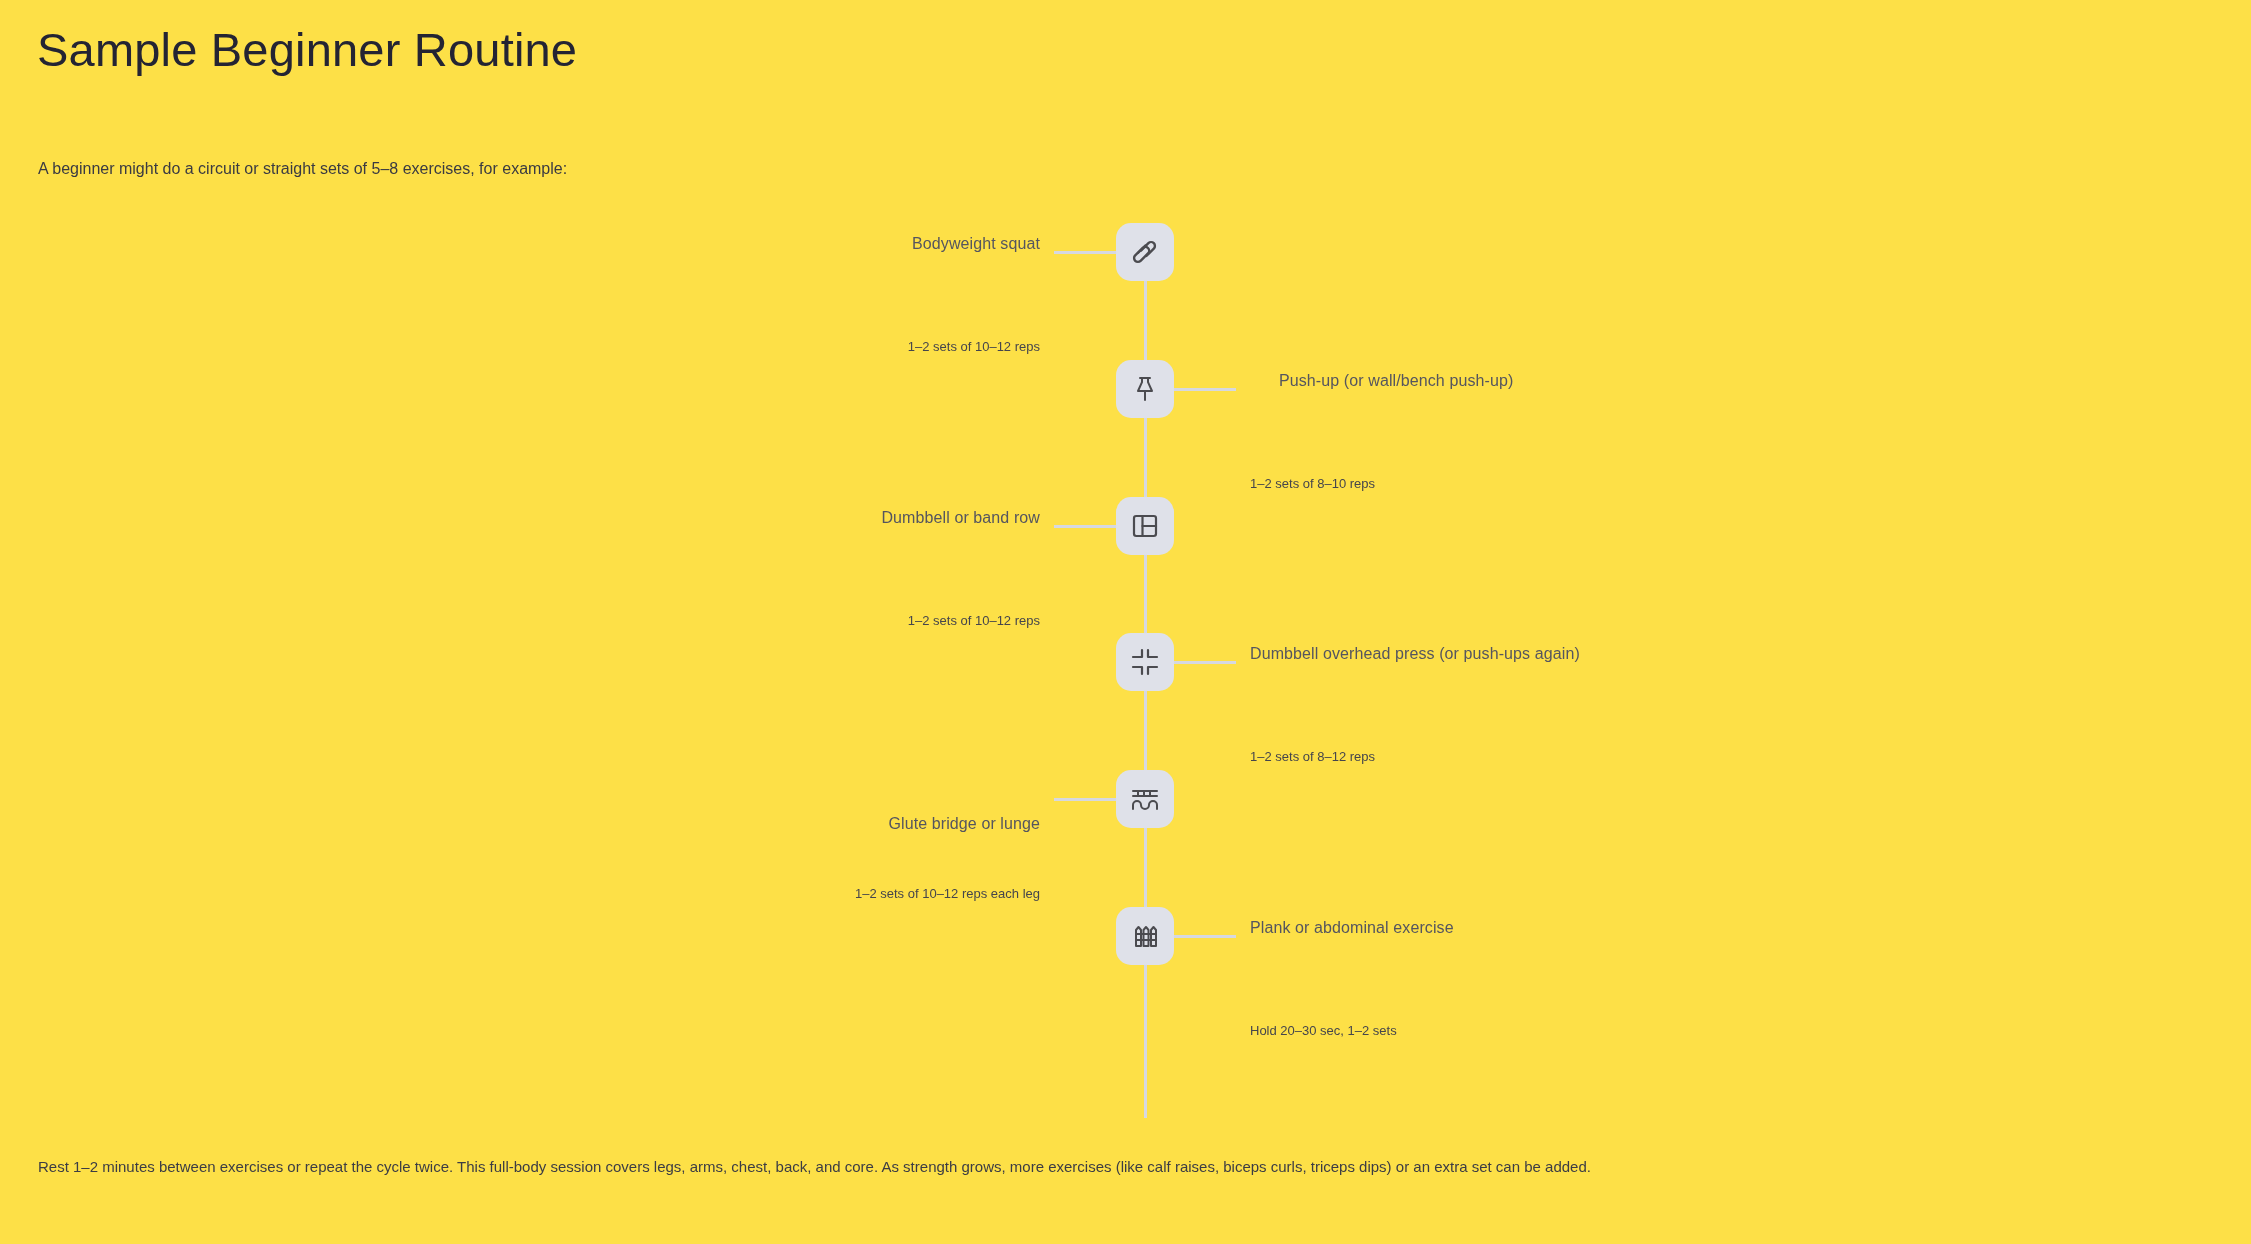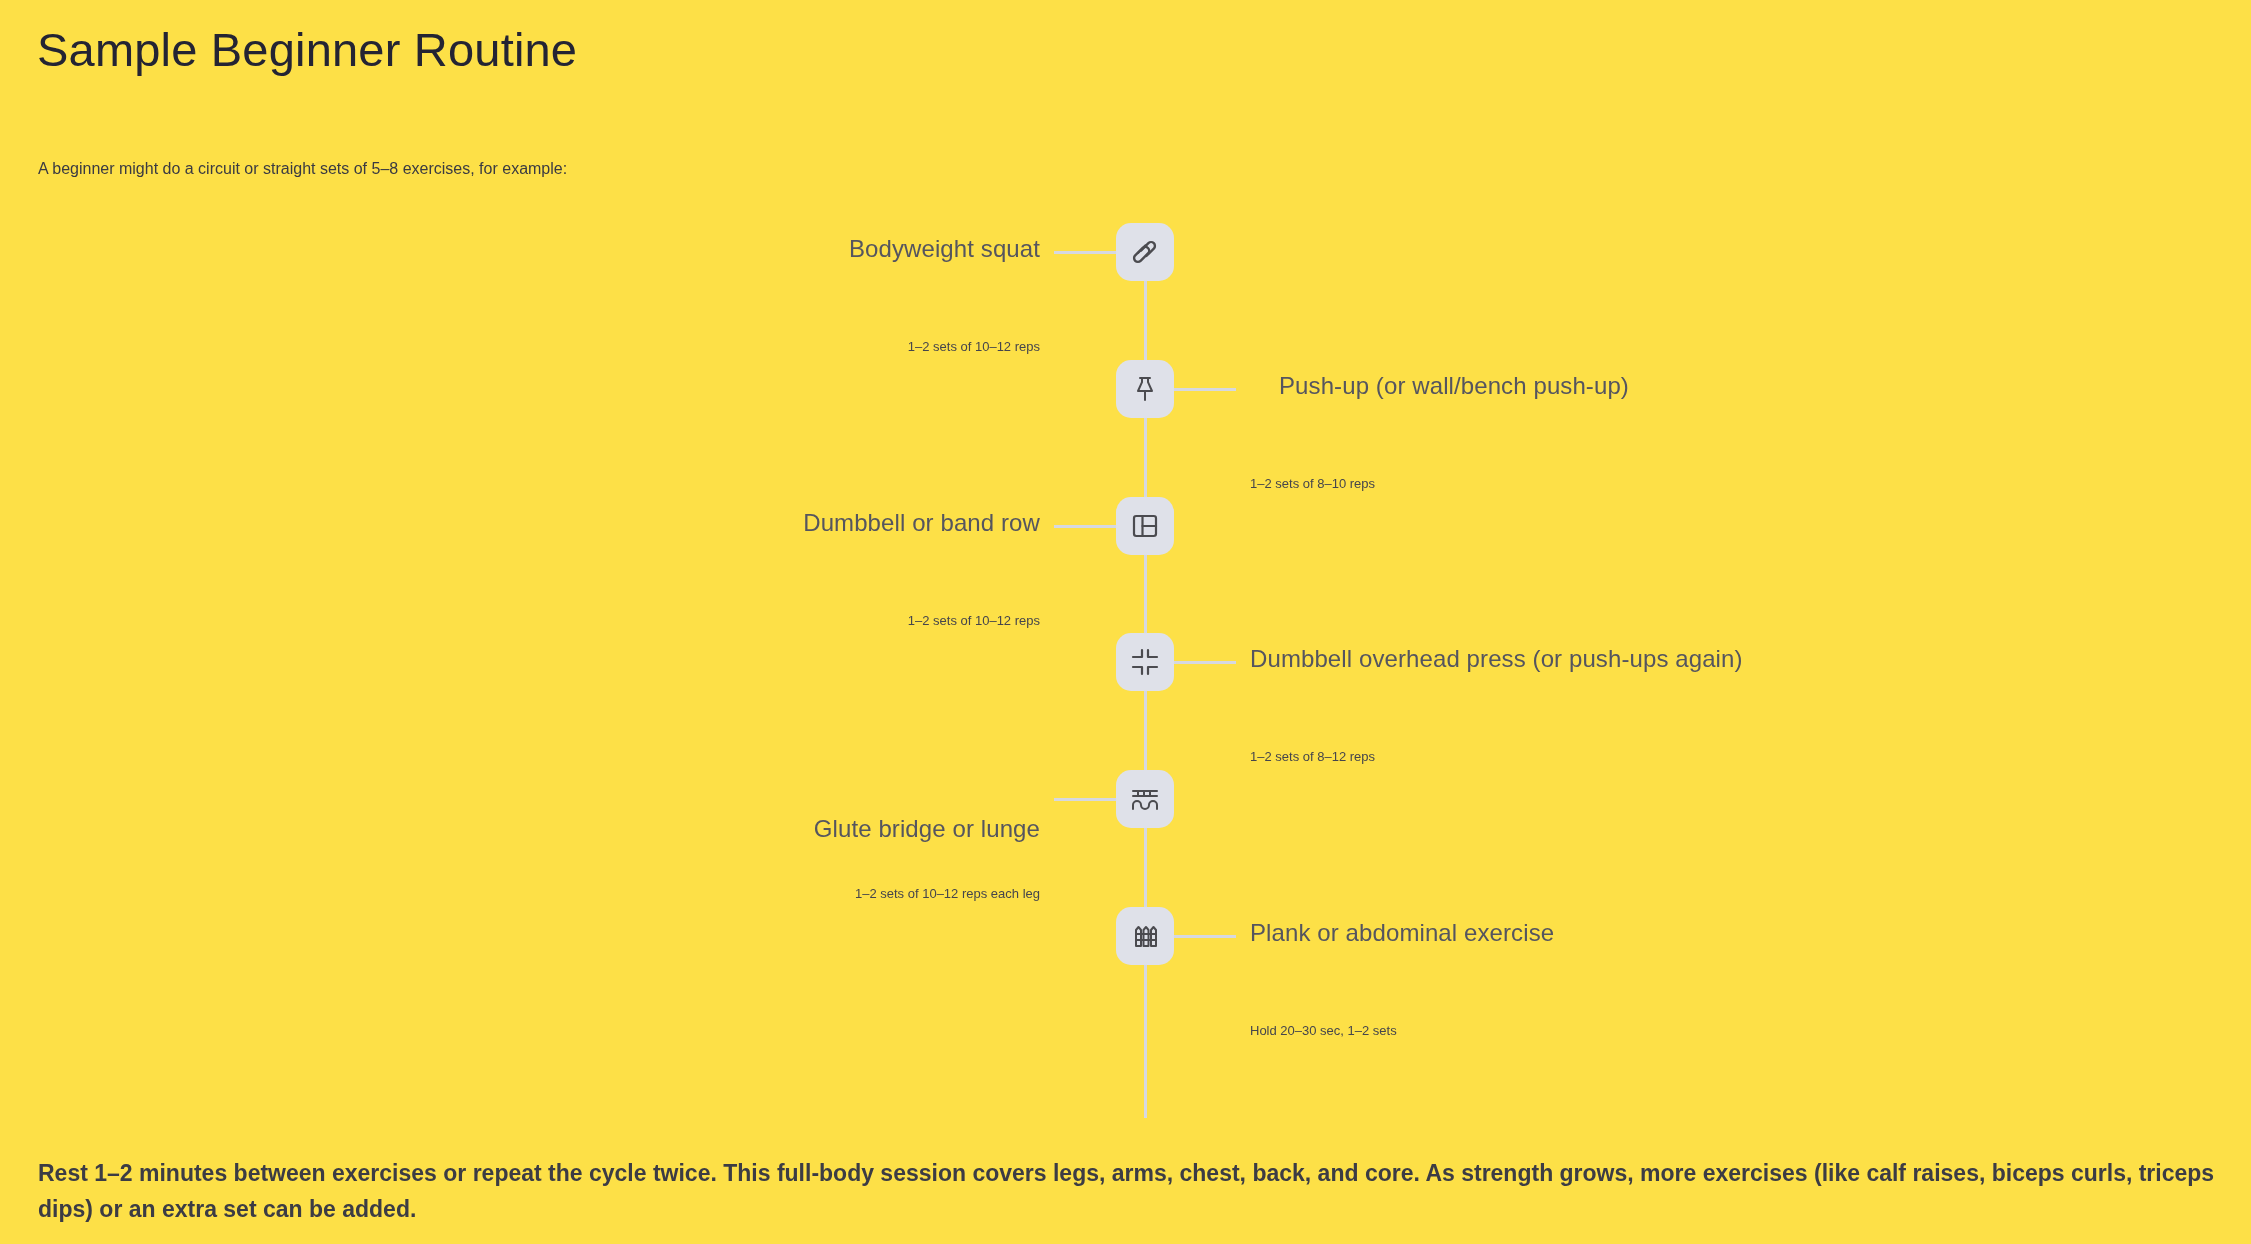--- a/index.html
+++ b/index.html
@@ -82,21 +82,21 @@
 
   .connector {
     position: absolute;
     height: 3px;
     background: #d6d8e0;
     z-index: 1;
   }
 
   .label {
     position: absolute;
-    font-size: 24px;
+    font-size: 16px;
     font-weight: 300;
     color: #55555f;
     white-space: nowrap;
     letter-spacing: 0.1px;
   }
   .label.left  { text-align: right; }
   .label.right { text-align: left;  }
 
   .sub {
     position: absolute;
@@ -108,22 +108,22 @@
   }
   .sub.left  { text-align: right; }
   .sub.right { text-align: left;  }
 
   
   .footer-note {
     position: absolute;
     left: 38px;
     top: 1155px;
     width: 2180px;
-    font-size: 23px;
-    font-weight: 700;
+    font-size: 15px;
+    font-weight: 400;
     line-height: 1.58;
     color: #3c3c44;
   }
 </style>
 </head>
 <body>
 
 <div id="page">
 
   <div class="page-title">Sample Beginner Routine</div>

